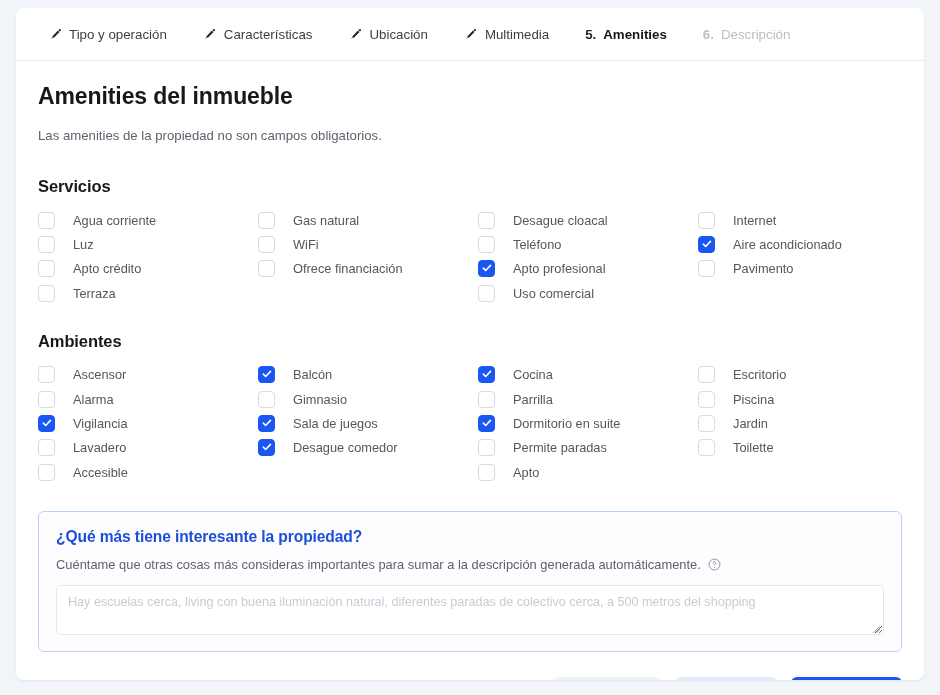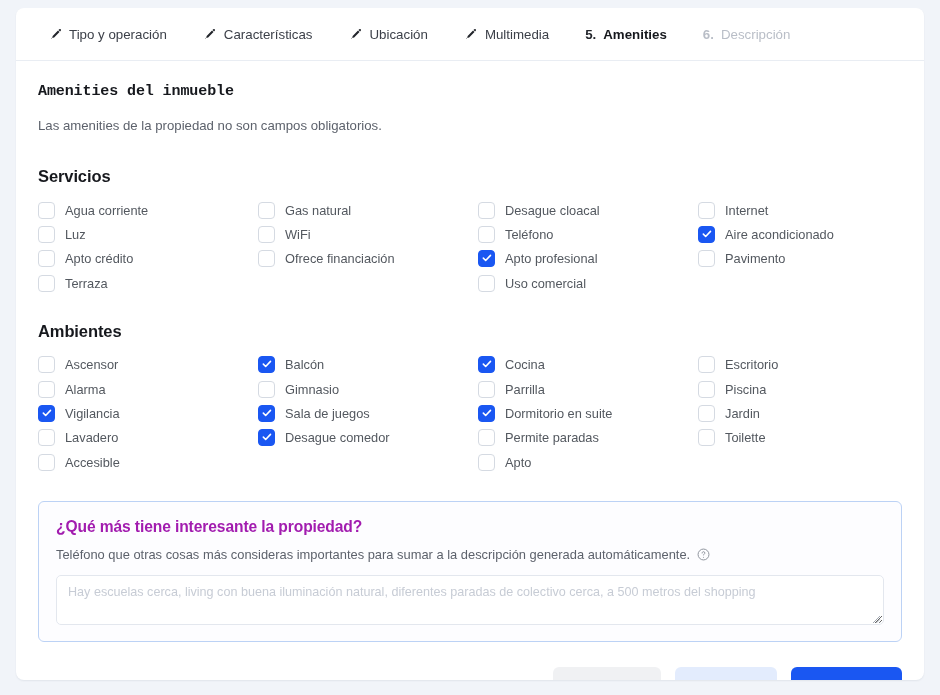--- a/index.html
+++ b/index.html
@@ -61,26 +61,25 @@
     display: inline-flex;
     width: 14px; height: 14px;
     align-items: center; justify-content: center;
     color: #23262c;
   }
   .pencil-icon svg { display: block; }
 
   
   .body { padding: 22px 22px 0 22px; }
   .page-title {
-    font-size: 15px;
+    font-size: 23px;
     font-weight: bold;
     color: #16181d;
     letter-spacing: -0.1px;
     margin: 0 0 18px 0;
-    font-family: Liberation Mono, monospace;
   }
   .page-sub {
     font-size: 13.2px;
     color: #5d626c;
     margin: 0 0 34px 0;
   }
   .group-title {
     font-size: 16.5px;
     font-weight: bold;
     color: #16181d;
@@ -90,21 +89,21 @@
   .group { margin-bottom: 26px; }
   .cols {
     display: grid;
     grid-template-columns: repeat(4, 220px);
   }
   .col { display: flex; flex-direction: column; }
 
   .cbrow {
     display: flex;
     align-items: center;
-    gap: 10px;
+    gap: 18px;
     height: 24.4px;
     cursor: pointer;
     user-select: none;
   }
   .cbox {
     flex: 0 0 auto;
     width: 17px; height: 17px;
     border: 1.4px solid #d5dae2;
     border-radius: 4px;
     background: #fff;
@@ -131,21 +130,21 @@
   .panel {
     margin: 4px 0 0 0;
     border: 1px solid #bcd2f5;
     border-radius: 6px;
     background: #fdfdff;
     padding: 16px 17px 16px 17px;
   }
   .panel-title {
     font-size: 15.6px;
     font-weight: bold;
-    color: #a21caf;
+    color: #1d4ed8;
     margin: 0 0 11px 0;
     letter-spacing: -0.1px;
   }
   .panel-sub {
     display: flex;
     align-items: center;
     gap: 7px;
     font-size: 12.9px;
     color: #5d626c;
     margin: 0 0 13px 0;
@@ -447,21 +446,21 @@
                 <span class="cbox"></span>
                 <span class="cblabel">Toilette</span>
               </div>
             </div>
           </div>
       </div>
 
       <div class="panel">
         <div class="panel-title">¿Qué más tiene interesante la propiedad?</div>
         <div class="panel-sub">
-          <span>Teléfono que otras cosas más consideras importantes para sumar a la descripción generada automáticamente.</span>
+          <span>Cuéntame que otras cosas más consideras importantes para sumar a la descripción generada automáticamente.</span>
           <span class="help-icon">
             <svg viewBox="0 0 16 16" width="13" height="13" fill="none" stroke="currentColor" stroke-width="1.2">
               <circle cx="8" cy="8" r="6.7"></circle>
               <path d="M6.3 6.2c0-1 .8-1.7 1.7-1.7s1.7.7 1.7 1.6c0 1.2-1.6 1.3-1.7 2.5" stroke-linecap="round"></path>
               <circle cx="8" cy="11.3" r="0.65" fill="currentColor" stroke="none"></circle>
             </svg>
           </span>
         </div>
         <div class="ta-wrap">
           <textarea class="note" placeholder="Hay escuelas cerca, living con buena iluminación natural, diferentes paradas de colectivo cerca, a 500 metros del shopping" style=""></textarea>

